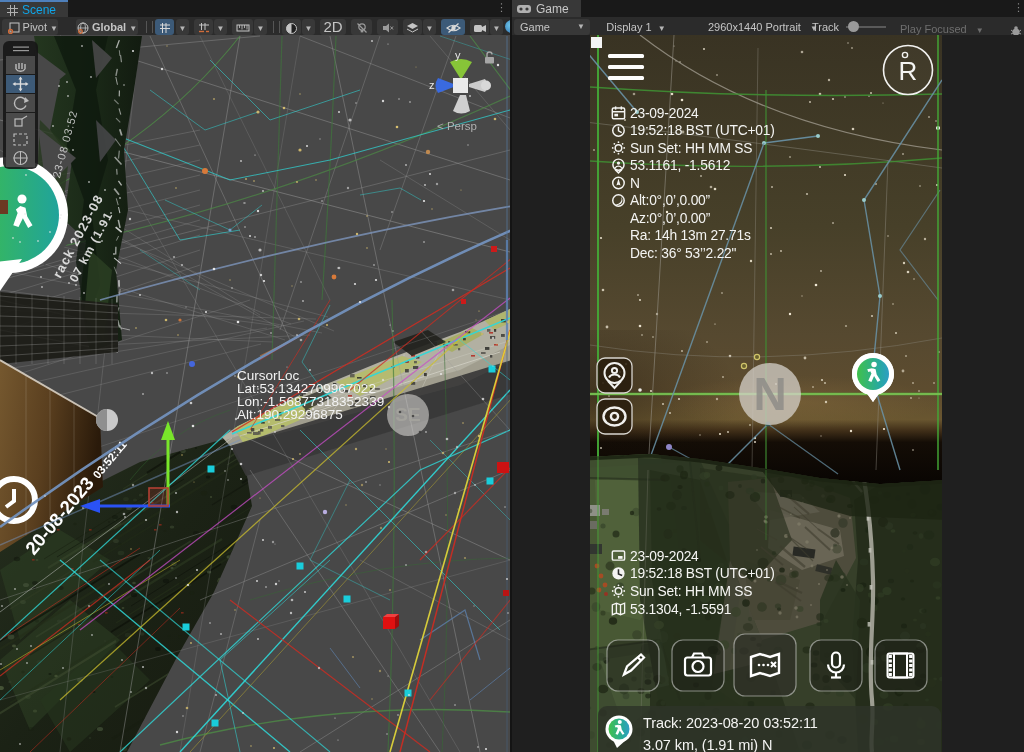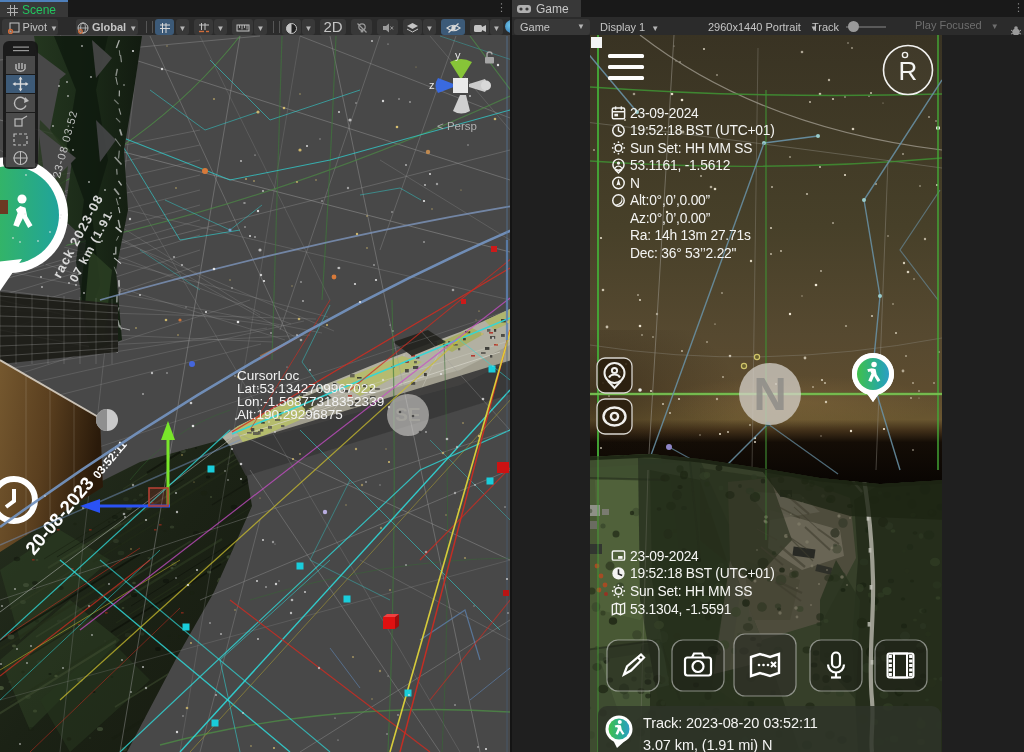--- a/index.html
+++ b/index.html
@@ -1580,21 +1580,21 @@
 <div style="position:absolute;left:0;top:0;width:510px;height:17px;background:#191919">
       <div style="position:absolute;left:0;top:0;width:68px;height:17px;background:#383838;border-top:2px solid #4f80bb">
         <svg width="11" height="11" viewBox="0 0 11 11" style="position:absolute;left:7px;top:3px">
           <g stroke="#b0b0b0" stroke-width="1" fill="none">
             <line x1="3.5" y1="0" x2="3.5" y2="11"></line>
             <line x1="7.5" y1="0" x2="7.5" y2="11"></line>
             <line x1="0" y1="3.5" x2="11" y2="3.5"></line>
             <line x1="0" y1="7.5" x2="11" y2="7.5"></line>
           </g>
         </svg>
-        <span style="position:absolute;left:22px;top:1px;color:#22c55e;font-size:12px">Scene</span>
+        <span style="position:absolute;left:22px;top:1px;color:#0ea5e9;font-size:12px">Scene</span>
       </div>
       <span style="position:absolute;left:496px;top:1px;color:#888;font-size:11px;letter-spacing:0">⋮</span>
     </div>
     <div style="position:absolute;left:512px;top:0;width:512px;height:17px;background:#191919">
       <div style="position:absolute;left:0;top:0;width:69px;height:17px;background:#383838">
         <svg width="14" height="11" viewBox="0 0 14 11" style="position:absolute;left:5px;top:4px">
           <path d="M3,1 h8 a3,3 0 0 1 3,3 v2 a3,3 0 0 1 -3,3 h-8 a3,3 0 0 1 -3,-3 v-2 a3,3 0 0 1 3,-3 Z" fill="#b0b0b0"></path>
           <circle cx="4" cy="5" r="1.6" fill="#383838"></circle>
           <circle cx="10" cy="5" r="1.6" fill="#383838"></circle>
         </svg>
@@ -1679,27 +1679,27 @@
           <polygon points="9,4 13,2 13,9 9,7" fill="#c5c5c5"></polygon>
         </svg></div>
       <div style="position:absolute;top:2px;height:16px;background:#383838;border-radius:3px;color:#c5c5c5;font-size:11px;line-height:16px;text-align:center;left:490px;width:13px;background:#383838;"><span style="font-size:8px;color:#b5b5b5">▼</span></div>
       <div style="position:absolute;left:505px;top:3px;width:13px;height:13px;border-radius:50%;background:radial-gradient(circle at 40% 40%,#6ec6e8,#2a6bb0)"></div>
     </div>
     <div style="position:absolute;left:512px;top:17px;width:512px;height:18px;background:#2b2b2b;overflow:hidden">
       <div style="position:absolute;top:2px;height:16px;background:#383838;border-radius:3px;color:#c5c5c5;font-size:11px;line-height:16px;text-align:center;left:2px;width:76px;background:#383838;">
         <span style="float:left;margin-left:6px">Game</span>
         <span style="float:right;margin-right:5px;font-size:8px;color:#b5b5b5">▼</span>
       </div>
-      <div style="position:absolute;top:2px;height:16px;background:#383838;border-radius:3px;color:#c5c5c5;font-size:11px;line-height:16px;left:88px;width:72px;background:transparent;">Display 1 &nbsp;<span style="font-size:8px;color:#b5b5b5">▼</span></div>
+      <div style="position:absolute;top:2px;height:16px;background:#383838;border-radius:3px;color:#c5c5c5;font-size:11px;line-height:16px;text-align:center;left:88px;width:72px;background:transparent;">Display 1 &nbsp;<span style="font-size:8px;color:#b5b5b5">▼</span></div>
       <div style="position:absolute;top:2px;height:16px;background:#383838;border-radius:3px;color:#c5c5c5;font-size:11px;line-height:16px;text-align:right;left:166px;width:140px;background:transparent;">2960x1440 Portrait &nbsp;&nbsp;<span style="font-size:8px;color:#b5b5b5">▼</span></div>
       <div style="position:absolute;left:300px;top:2px;height:16px;color:#c5c5c5;font-size:11px;line-height:16px">Track</div>
       <div style="position:absolute;left:334px;top:9px;width:40px;height:2px;background:#5a5a5a"></div>
       <div style="position:absolute;left:336px;top:4px;width:11px;height:11px;border-radius:50%;background:#999"></div>
       <div style="position:absolute;left:368px;top:20px;height:16px;color:#c5c5c5;font-size:11px;line-height:16px">0.42x</div>
-      <div style="position:absolute;left:403px;top:2px;height:16px;color:#6e6e6e;font-size:11px;line-height:12px">Play Focused &nbsp;&nbsp;<span style="font-size:8px">▼</span></div>
+      <div style="position:absolute;left:388px;top:2px;height:16px;color:#6e6e6e;font-size:11px;line-height:20px">Play Focused &nbsp;&nbsp;<span style="font-size:8px">▼</span></div>
       <div style="position:absolute;left:498px;top:4px"><svg width="12" height="12" viewBox="0 0 12 12" style="vertical-align:middle">
           <circle cx="6" cy="7" r="3.5" fill="#9a9a9a"></circle>
           <circle cx="6" cy="3" r="1.8" fill="#9a9a9a"></circle>
           <g stroke="#9a9a9a">
             <line x1="1" y1="5" x2="3" y2="6.5"></line>
             <line x1="11" y1="5" x2="9" y2="6.5"></line>
             <line x1="1" y1="9" x2="3" y2="8"></line>
             <line x1="11" y1="9" x2="9" y2="8"></line>
           </g>
         </svg></div>

